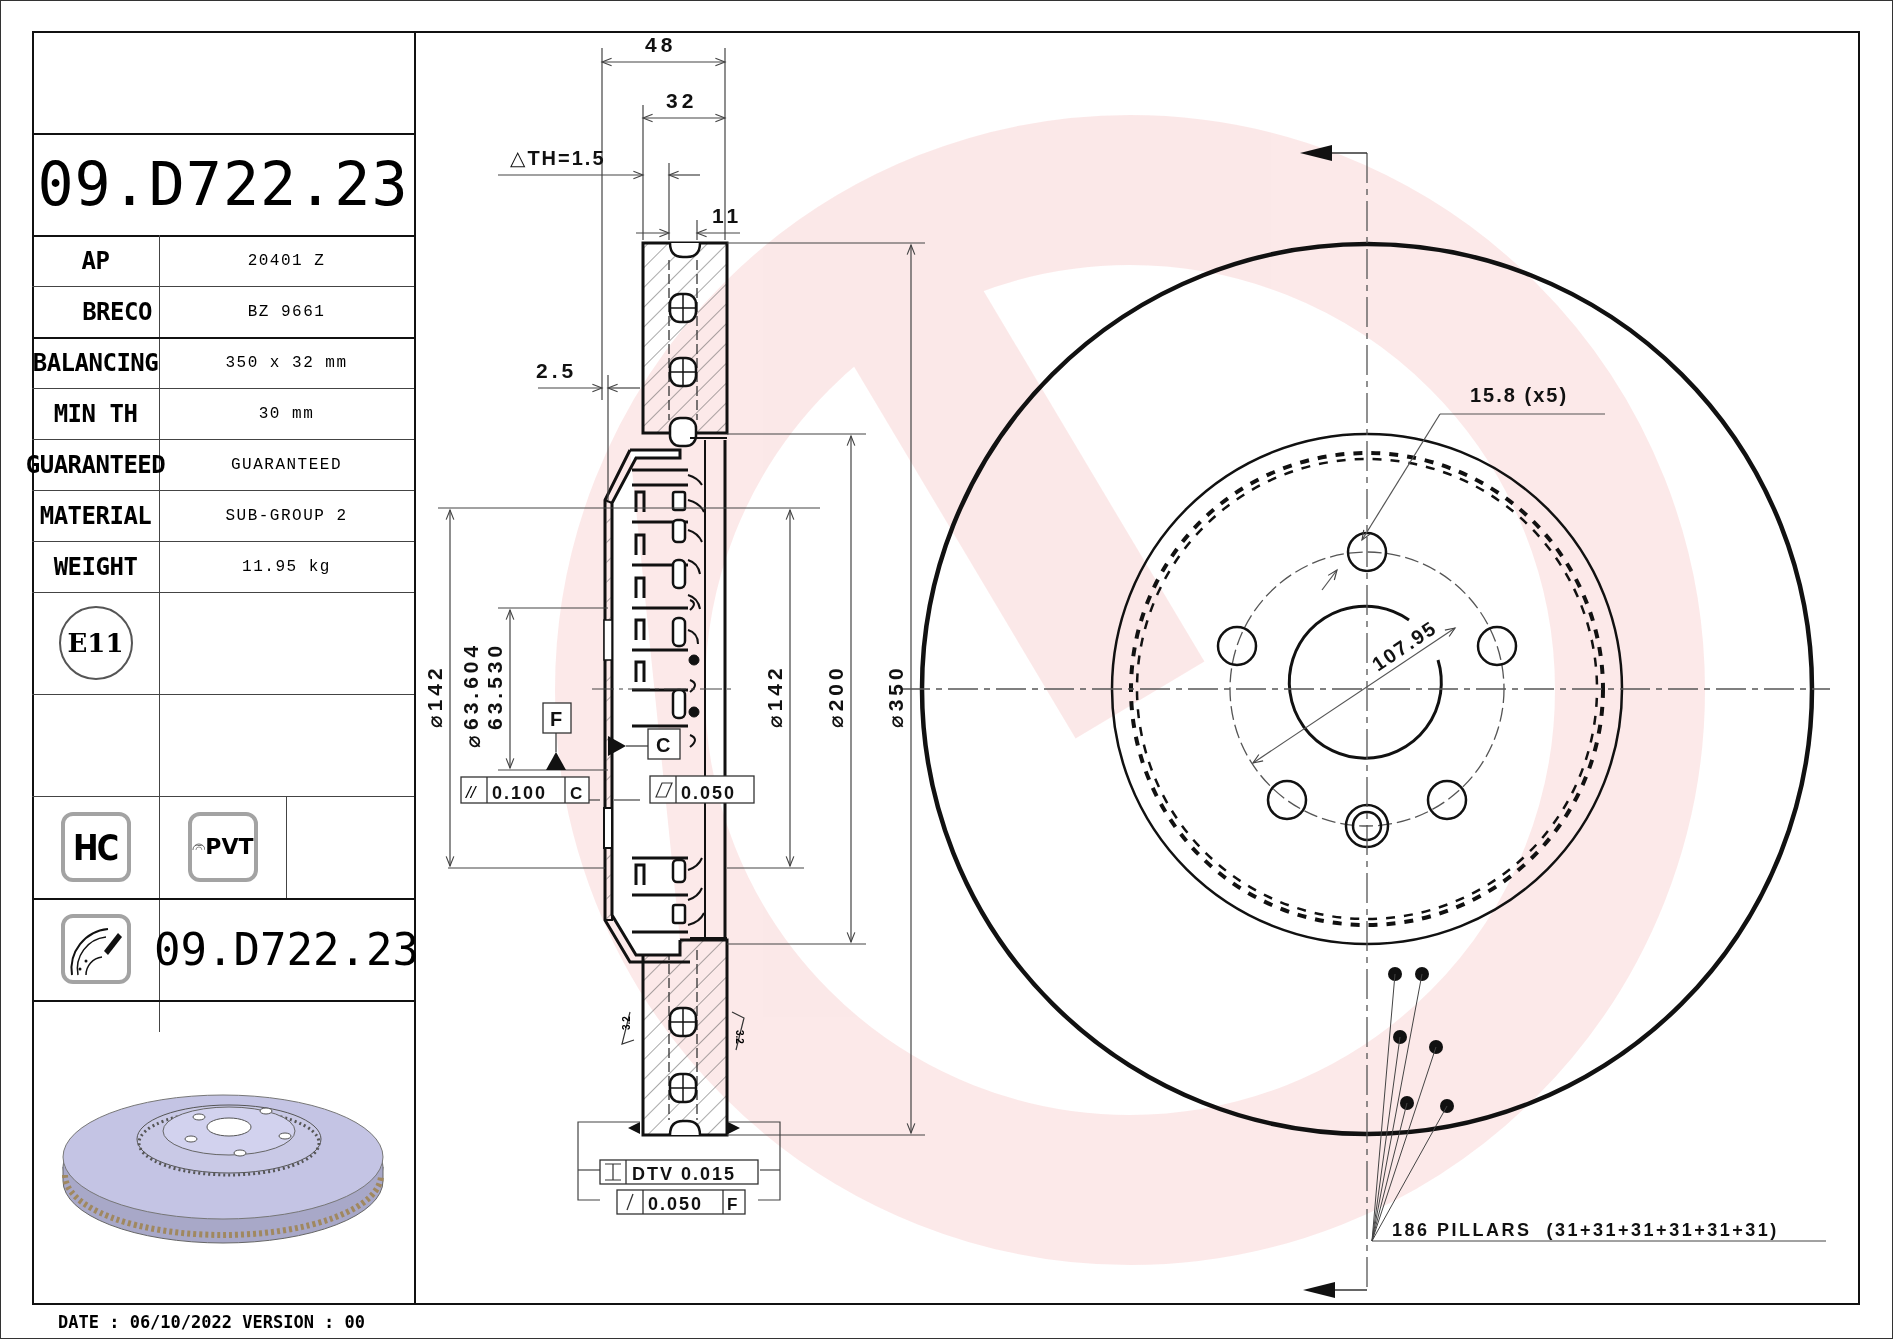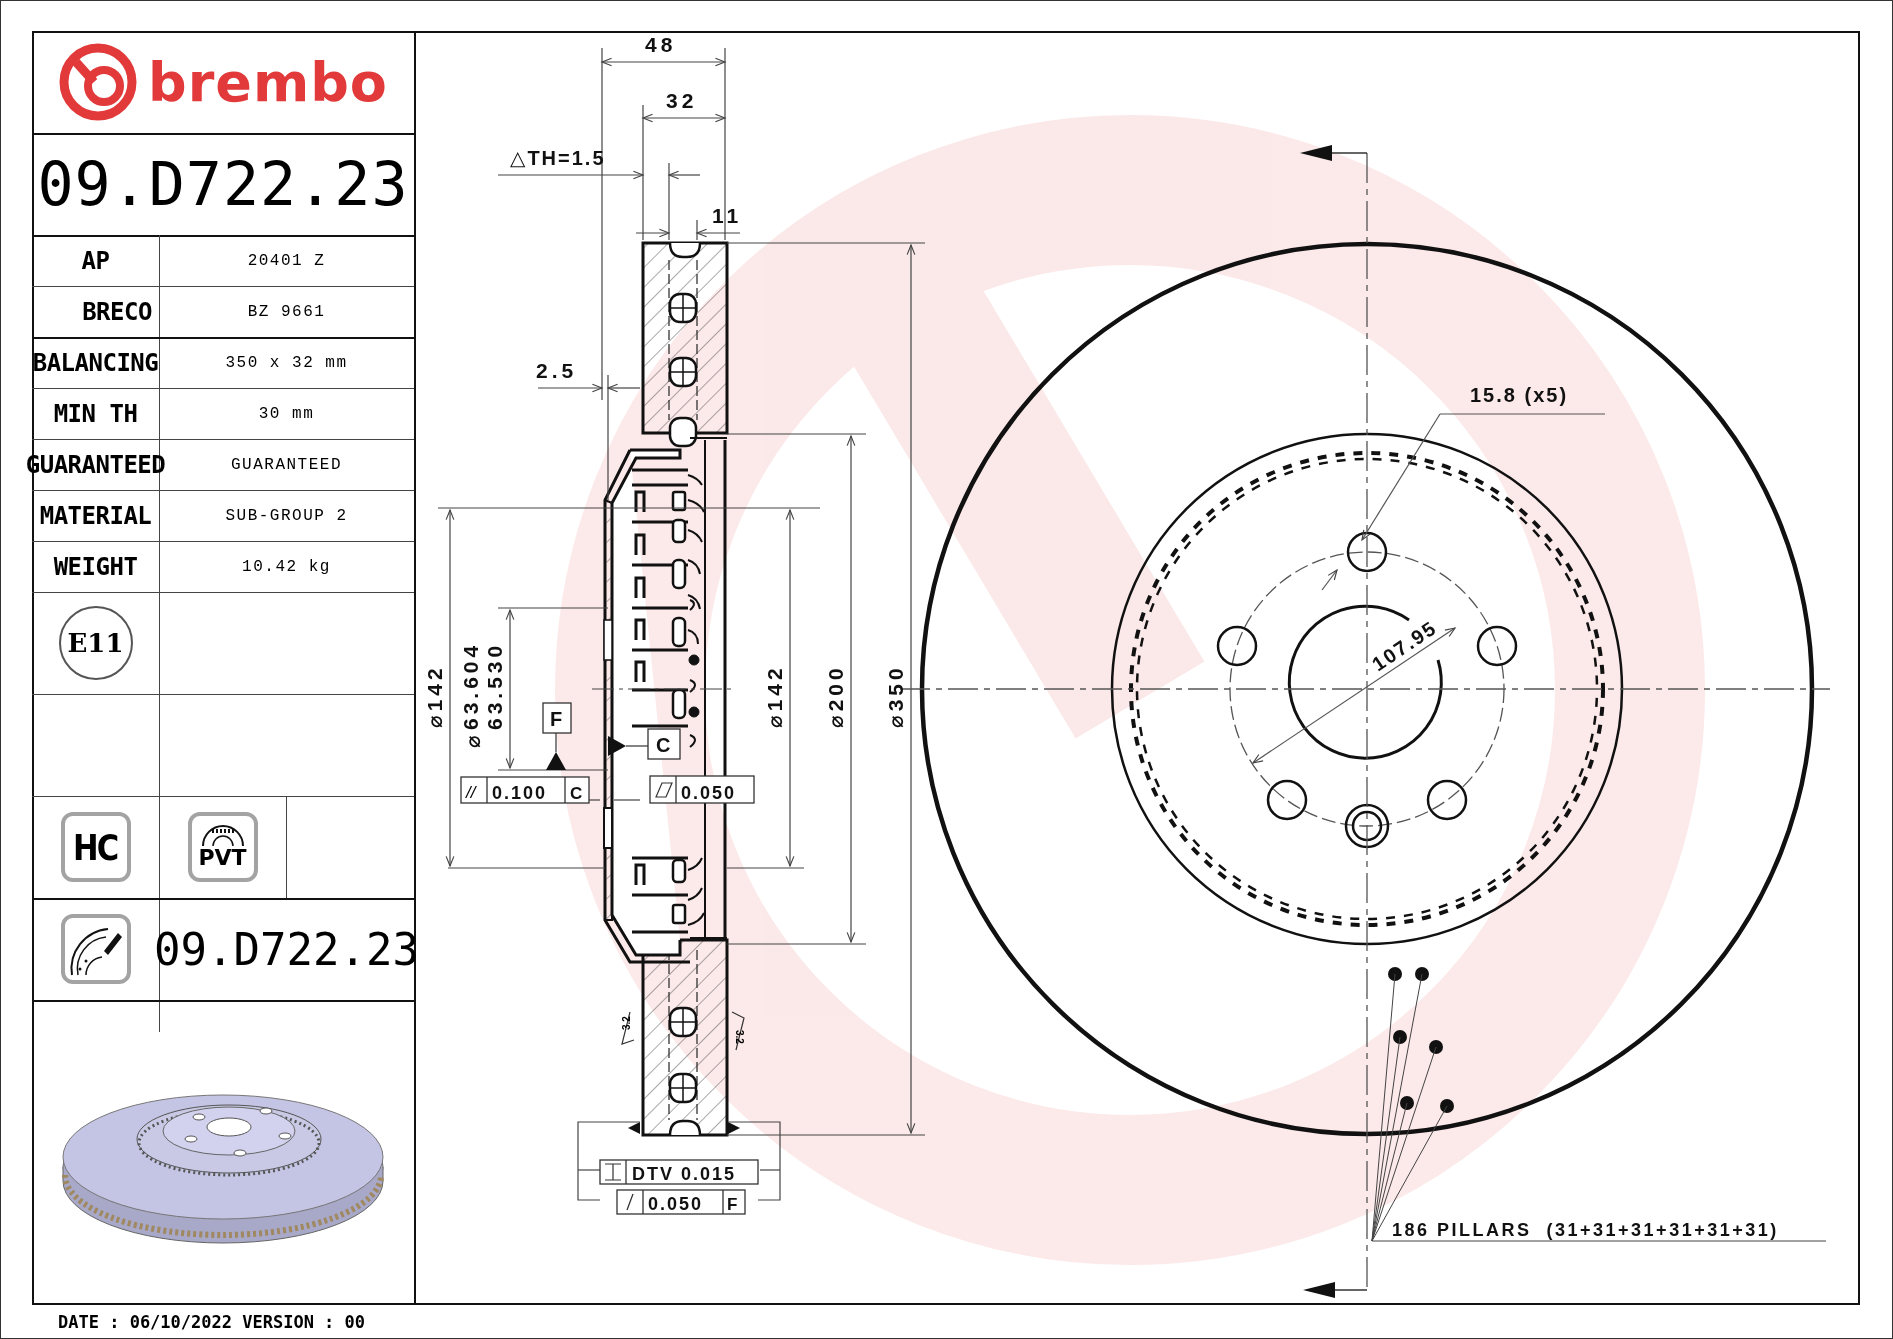--- a/index.html
+++ b/index.html
@@ -308,28 +308,20 @@
 
   <text class="dimn" x="1470" y="402">15.8 (x5)</text>
   <text class="dimn" transform="translate(1378,672) rotate(-34)">107.95</text>
   <text class="dimn" x="1392" y="1236" style="font-size:18px;letter-spacing:2.5px" xml:space="preserve">186 PILLARS  (31+31+31+31+31+31)</text>
 </svg>
 
 <div class="frame"></div>
 
 <div class="tb">
 
-  <div class="cell" style="left:0;top:0;width:382px;height:102px;">
-    <svg width="80" height="80" viewBox="0 0 80 80" style="margin-right:10px">
-      <circle cx="40" cy="40" r="34" fill="none" stroke="#e23a3a" stroke-width="9"></circle>
-      <circle cx="46" cy="44" r="16" fill="none" stroke="#e23a3a" stroke-width="8"></circle>
-      <path d="M18 20 L36 40" stroke="#e23a3a" stroke-width="9"></path>
-    </svg>
-    <span class="brand">brembo</span>
-  </div>
   <div class="hline thick" style="top:102px"></div>
   <div class="cell pn" style="left:0;top:102px;width:382px;height:102px;">09.D722.23</div>
   <div class="hline thick" style="top:204px"></div>
 
   <div class="vline" style="left:127px;top:204px;height:797px;"></div>
   <div class="spec-rows">
     <div class="cell lbl" style="left:0;top:204px;width:127px;height:51px;">AP</div>
     <div class="cell val" style="left:127px;top:204px;width:255px;height:51px;">20401 Z</div>
     <div class="hline" style="top:255px"></div>
     <div class="cell lbl" style="left:0;top:255px;width:127px;height:51px;padding-left:43px;">BRECO</div>
@@ -341,41 +333,41 @@
     <div class="cell lbl" style="left:0;top:357px;width:127px;height:51px;">MIN TH</div>
     <div class="cell val" style="left:127px;top:357px;width:255px;height:51px;">30 mm</div>
     <div class="hline" style="top:408px"></div>
     <div class="cell lbl" style="left:0;top:408px;width:127px;height:51px;">GUARANTEED</div>
     <div class="cell val" style="left:127px;top:408px;width:255px;height:51px;">GUARANTEED</div>
     <div class="hline" style="top:459px"></div>
     <div class="cell lbl" style="left:0;top:459px;width:127px;height:51px;">MATERIAL</div>
     <div class="cell val" style="left:127px;top:459px;width:255px;height:51px;">SUB-GROUP 2</div>
     <div class="hline" style="top:510px"></div>
     <div class="cell lbl" style="left:0;top:510px;width:127px;height:51px;">WEIGHT</div>
-    <div class="cell val" style="left:127px;top:510px;width:255px;height:51px;">10.42 kg</div>
+    <div class="cell val" style="left:127px;top:510px;width:255px;height:51px;">11.95 kg</div>
     <div class="hline" style="top:561px"></div>
   </div>
 
   <div class="cell" style="left:0;top:561px;width:127px;height:102px;">
     <div style="width:70px;height:70px;border:2px solid #555;border-radius:50%;display:flex;align-items:center;justify-content:center;">
       <span style="font-family:'DejaVu Serif','Liberation Serif',serif;font-weight:bold;font-size:26px;">E11</span>
     </div>
   </div>
   <div class="hline" style="top:663px"></div>
 
   <div class="hline" style="top:765px"></div>
 
   <div class="vline" style="left:254px;top:765px;height:102px;"></div>
   <div class="cell" style="left:0;top:765px;width:127px;height:102px;">
     <div class="iconbox">
       <span style="font-family:'DejaVu Sans','Liberation Sans',sans-serif;font-weight:bold;font-size:36px;transform:scaleX(0.85);letter-spacing:-2px;">HC</span>
     </div>
   </div>
   <div class="cell" style="left:127px;top:765px;width:127px;height:102px;">
-    <div class="iconbox" style="flex-direction:column;">
+    <div class="iconbox" style="flex-direction:row;">
       <svg width="46" height="22" viewBox="0 0 46 22">
         <path d="M3 21 A20 20 0 0 1 43 21" fill="none" stroke="#111" stroke-width="2"></path>
         <path d="M13 21 A10 10 0 0 1 33 21" fill="none" stroke="#111" stroke-width="1.5"></path>
         <path d="M12 6 L34 6" stroke="#111" stroke-width="4" stroke-dasharray="2 2"></path>
       </svg>
       <span style="font-family:'DejaVu Sans','Liberation Sans',sans-serif;font-weight:bold;font-size:22px;line-height:22px;">PVT</span>
     </div>
   </div>
   <div class="hline thick" style="top:867px"></div>
 

